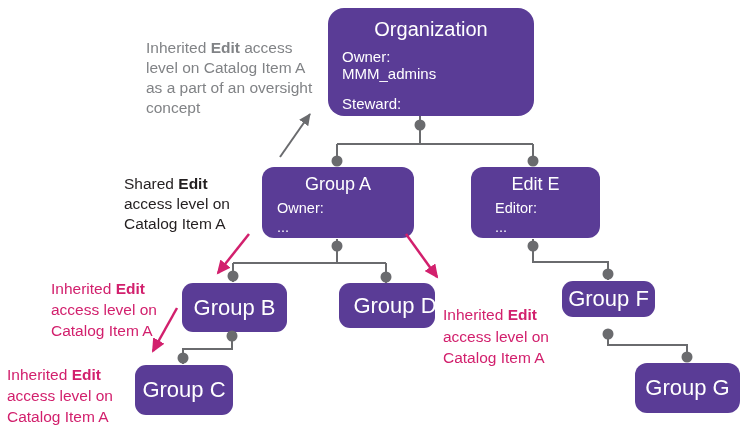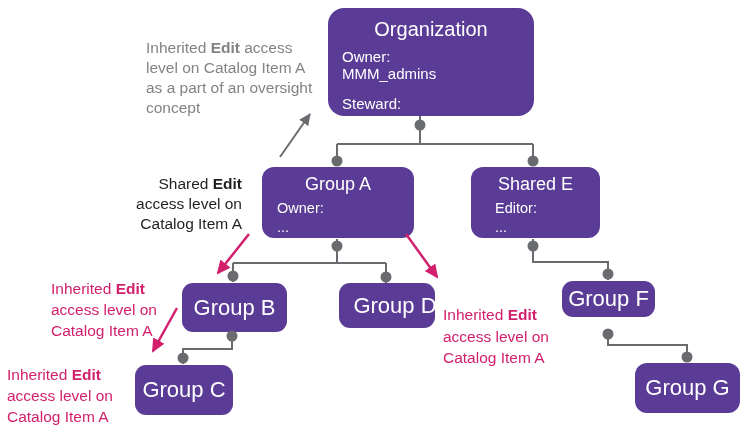--- a/index.html
+++ b/index.html
@@ -44,21 +44,21 @@
   #node-group-e{left:471px;top:167px;width:129px;height:71px;}
   #node-group-b{left:182px;top:283px;width:105px;height:49px;}
   #node-group-d{left:339px;top:283px;width:96px;height:45px;padding-left:16px;}
   #node-group-c{left:135px;top:365px;width:98px;height:50px;}
   #node-group-f{left:562px;top:281px;width:93px;height:36px;}
   #node-group-g{left:635px;top:363px;width:105px;height:50px;border-radius:12px;}
 
   .note{position:absolute;z-index:1;font-size:15.5px;}
   .note b{font-weight:bold;}
   .note-gray{color:var(--note-gray,#818386);line-height:20px;}
-  .note-black{color:var(--note-black,#231f20);line-height:20px;text-align:right;}
+  .note-black{color:var(--note-black,#231f20);line-height:20px;}
   .note-pink{color:var(--note-pink,#d2206d);line-height:21px;}
   #note-oversight{left:146px;top:38px;width:168px;}
   #note-shared{left:124px;top:174px;width:118px;}
   #note-inherited-b{left:51px;top:278px;width:114px;}
   #note-inherited-c{left:7px;top:364px;width:114px;}
   #note-inherited-d{left:443px;top:304px;width:116px;line-height:21.5px;}
 </style>
 </head>
 <body>
 
@@ -121,21 +121,21 @@
         <span class="fvalue">...</span>
       </div>
       <div class="field">
         <span class="flabel">Editor:</span>
         <span class="fvalue">...</span>
       </div>
     </div>
   </div>
 
   <div class="node node-md" id="node-group-e">
-    <div class="node-title">Shared E</div>
+    <div class="node-title">Edit E</div>
     <div class="fields fields-sm fields-e">
       <div class="field">
         <span class="flabel">Editor:</span>
         <span class="fvalue">...</span>
       </div>
     </div>
   </div>
 
   <div class="node node-sm" id="node-group-b">
     <div class="node-title">Group B</div>

